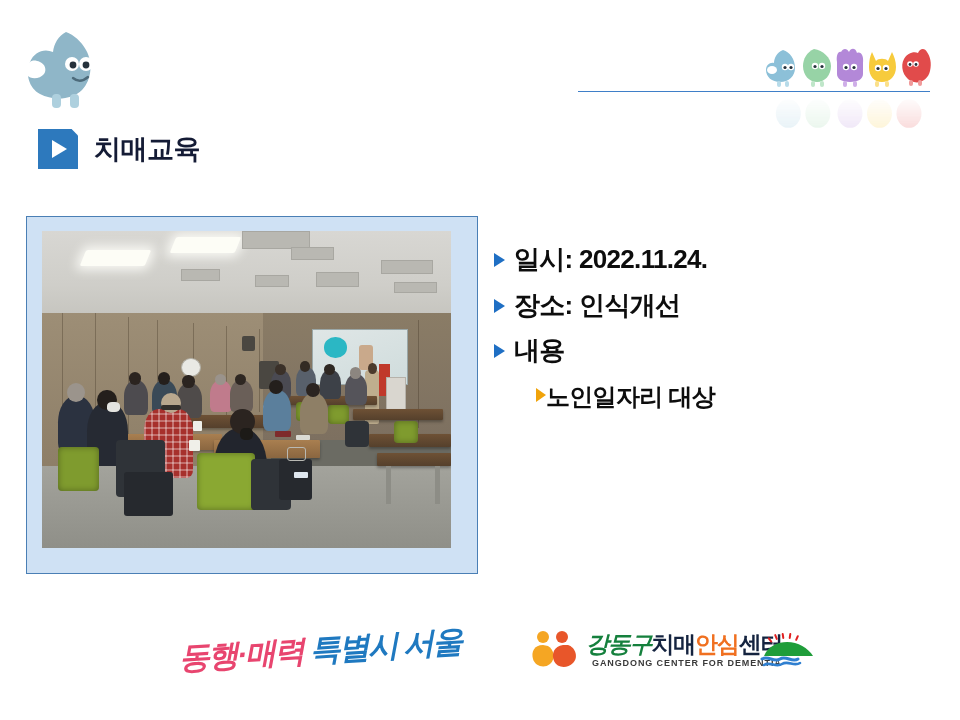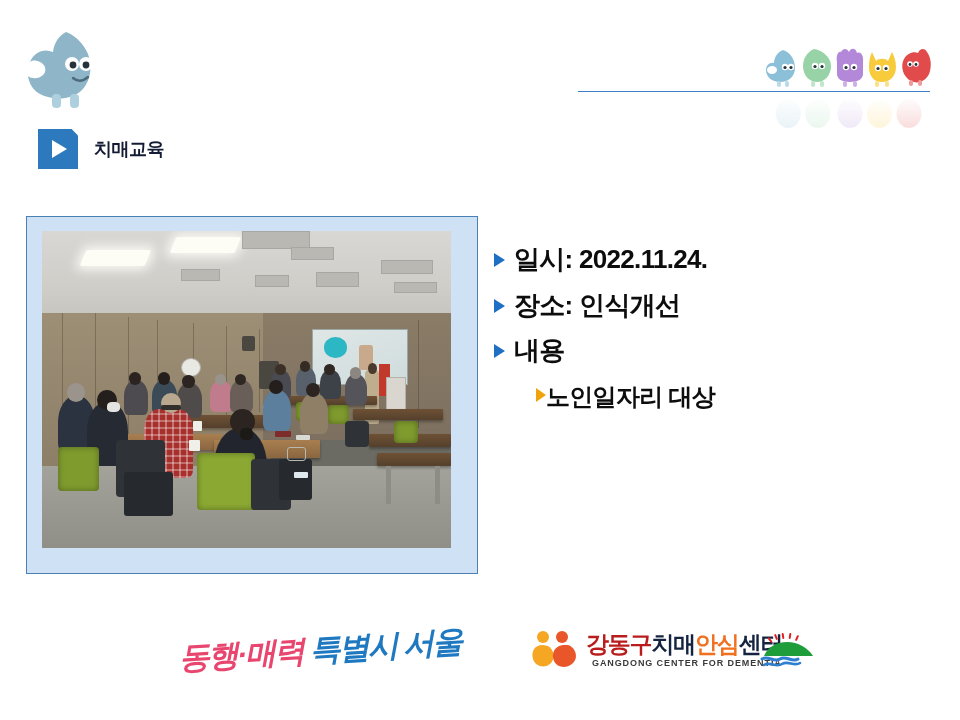--- a/index.html
+++ b/index.html
@@ -95,21 +95,21 @@
   .play-badge::after {
     content: "";
     position: absolute;
     left: 14px;
     top: 11px;
     border-left: 15px solid #ffffff;
     border-top: 9px solid transparent;
     border-bottom: 9px solid transparent;
   }
   .subtitle-text {
-    font-size: 18px;
+    font-size: 27px;
     font-weight: bold;
     letter-spacing: -.5px;
     color: #141b35;
     white-space: nowrap;
   }
 
   
   .photo-frame {
     position: absolute;
     left: 26px;
@@ -280,21 +280,21 @@
   .gd-emblem { position: absolute; left: 0; top: 2px; width: 52px; height: 40px; }
   .gd-text {
     position: absolute;
     left: 56px;
     top: 1px;
     font-size: 23px;
     font-weight: bold;
     letter-spacing: -1.2px;
     white-space: nowrap;
   }
-  .gd-blue { color: #b91c1c; }
+  .gd-blue { color: #15803d; font-style: italic; }
   .gd-navy { color: #14233f; }
   .gd-orange { color: #f07020; }
   .gd-sub {
     position: absolute;
     left: 62px;
     top: 30px;
     font-size: 9px;
     font-weight: bold;
     letter-spacing: .9px;
     color: #3a3a3a;

